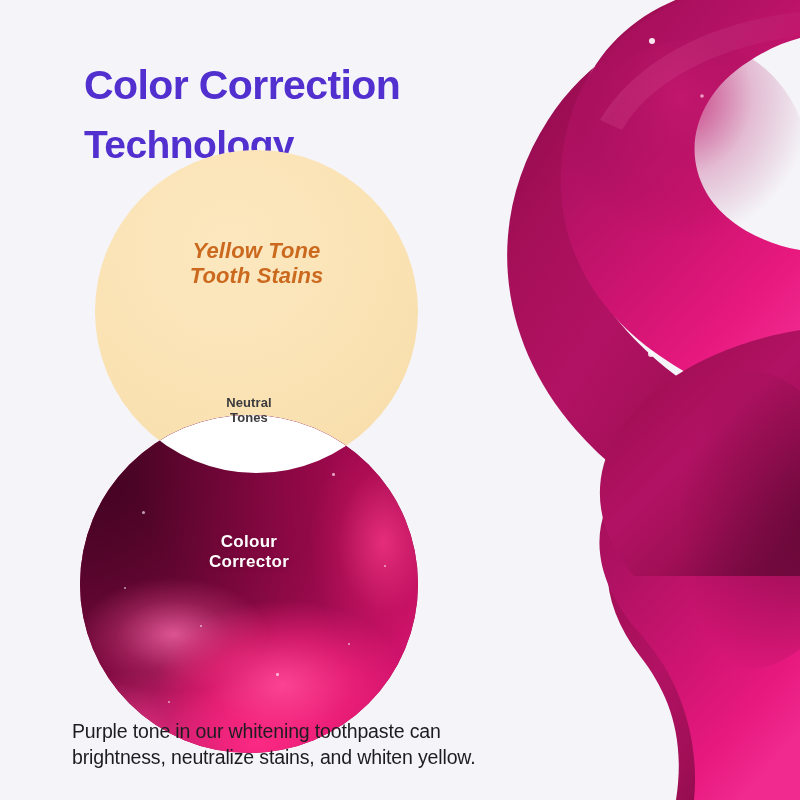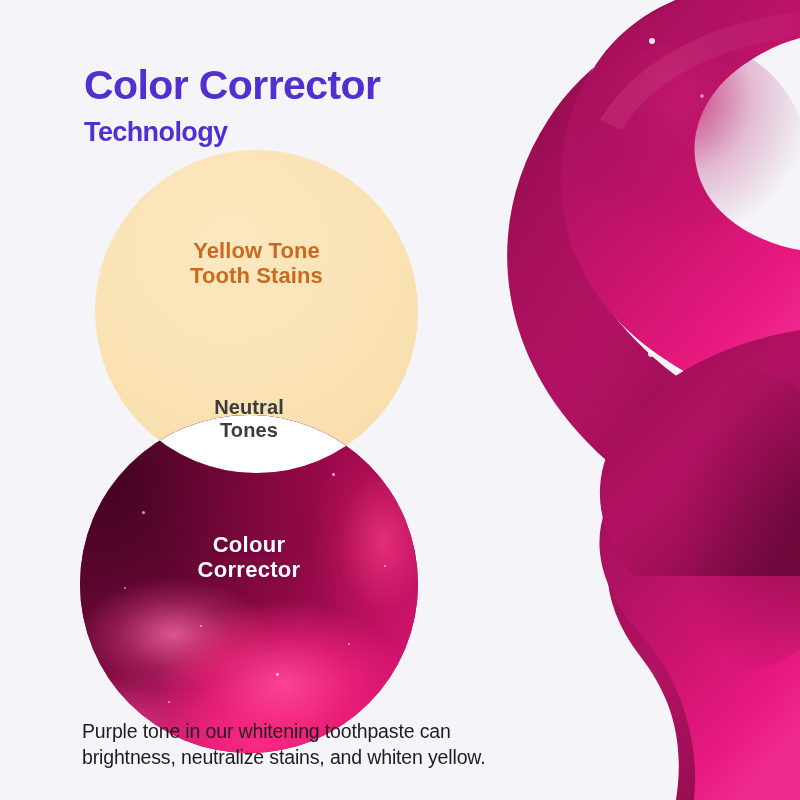--- a/index.html
+++ b/index.html
@@ -42,22 +42,22 @@
     font-weight: 700;
     font-size: 41px;
     line-height: 1.02;
     letter-spacing: -0.6px;
   }
   #heading .ln {
     display: block;
     white-space: nowrap;
   }
   #heading .ln2 {
-    font-size: 27px;
-    margin-top: 12px;
+    font-size: 39px;
+    margin-top: 18px;
   }
 
   
   #venn {
     position: absolute;
     left: 60px;
     top: 140px;
     width: 400px;
     height: 560px;
   }
@@ -135,43 +135,44 @@
     line-height: 1.15;
     white-space: pre-line;
   }
   #label-yellow {
     left: 35px;
     top: 98px;
     width: 323px;
     font-size: 22px;
     color: #cb6a1f;
     letter-spacing: 0.1px;
+    font-style: italic;
   }
   #label-neutral {
     left: 20px;
     top: 256px;
     width: 338px;
-    font-size: 20px;
+    font-size: 13px;
     color: #3b3b3d;
     letter-spacing: 0.1px;
   }
   #label-magenta {
     left: 20px;
     top: 392px;
     width: 338px;
-    font-size: 22px;
+    font-size: 17px;
     color: #ffffff;
     letter-spacing: 0.3px;
     text-shadow: 0 1px 4px rgba(90,0,45,0.35);
   }
 
   
   #caption {
     position: absolute;
-    left: 82px;
+    left: 72px;
     top: 698px;
     width: 470px;
     color: #1d1d20;
     font-size: 19.5px;
     line-height: 1.38;
     font-weight: 400;
     letter-spacing: -0.15px;
   }
   #caption .ln { display: block; white-space: nowrap; }
 </style>
@@ -257,21 +258,21 @@
 
     <ellipse cx="690" cy="170" rx="120" ry="130" fill="url(#sheenTop)"></ellipse>
     <ellipse cx="744" cy="520" rx="110" ry="150" fill="url(#sheenEdge)"></ellipse>
     <path d="M 600 120 C 636 60, 710 22, 800 12 L 800 36 C 722 46, 652 78, 622 130 Z" fill="url(#rimLight)"></path>
     <circle cx="652" cy="41" r="3" fill="#ffffff" opacity="0.9"></circle>
     <circle cx="651" cy="354" r="3" fill="#ffffff" opacity="0.85"></circle>
     <circle cx="702" cy="96" r="1.8" fill="#ffd9ec" opacity="0.7"></circle>
   </svg>
 
   <h1 id="heading">
-    <span class="ln ln1">Color Corrector</span>
+    <span class="ln ln1">Color Correction</span>
     <span class="ln ln2">Technology</span>
   </h1>
 
   <div id="venn">
 
     <div class="circle" id="circle-yellow"></div>
 
     <div class="circle" id="circle-magenta">
       <div class="gel"></div>
       <div class="speck" style="left:62px;  top:96px;  width:3px;  height:3px;"></div>

